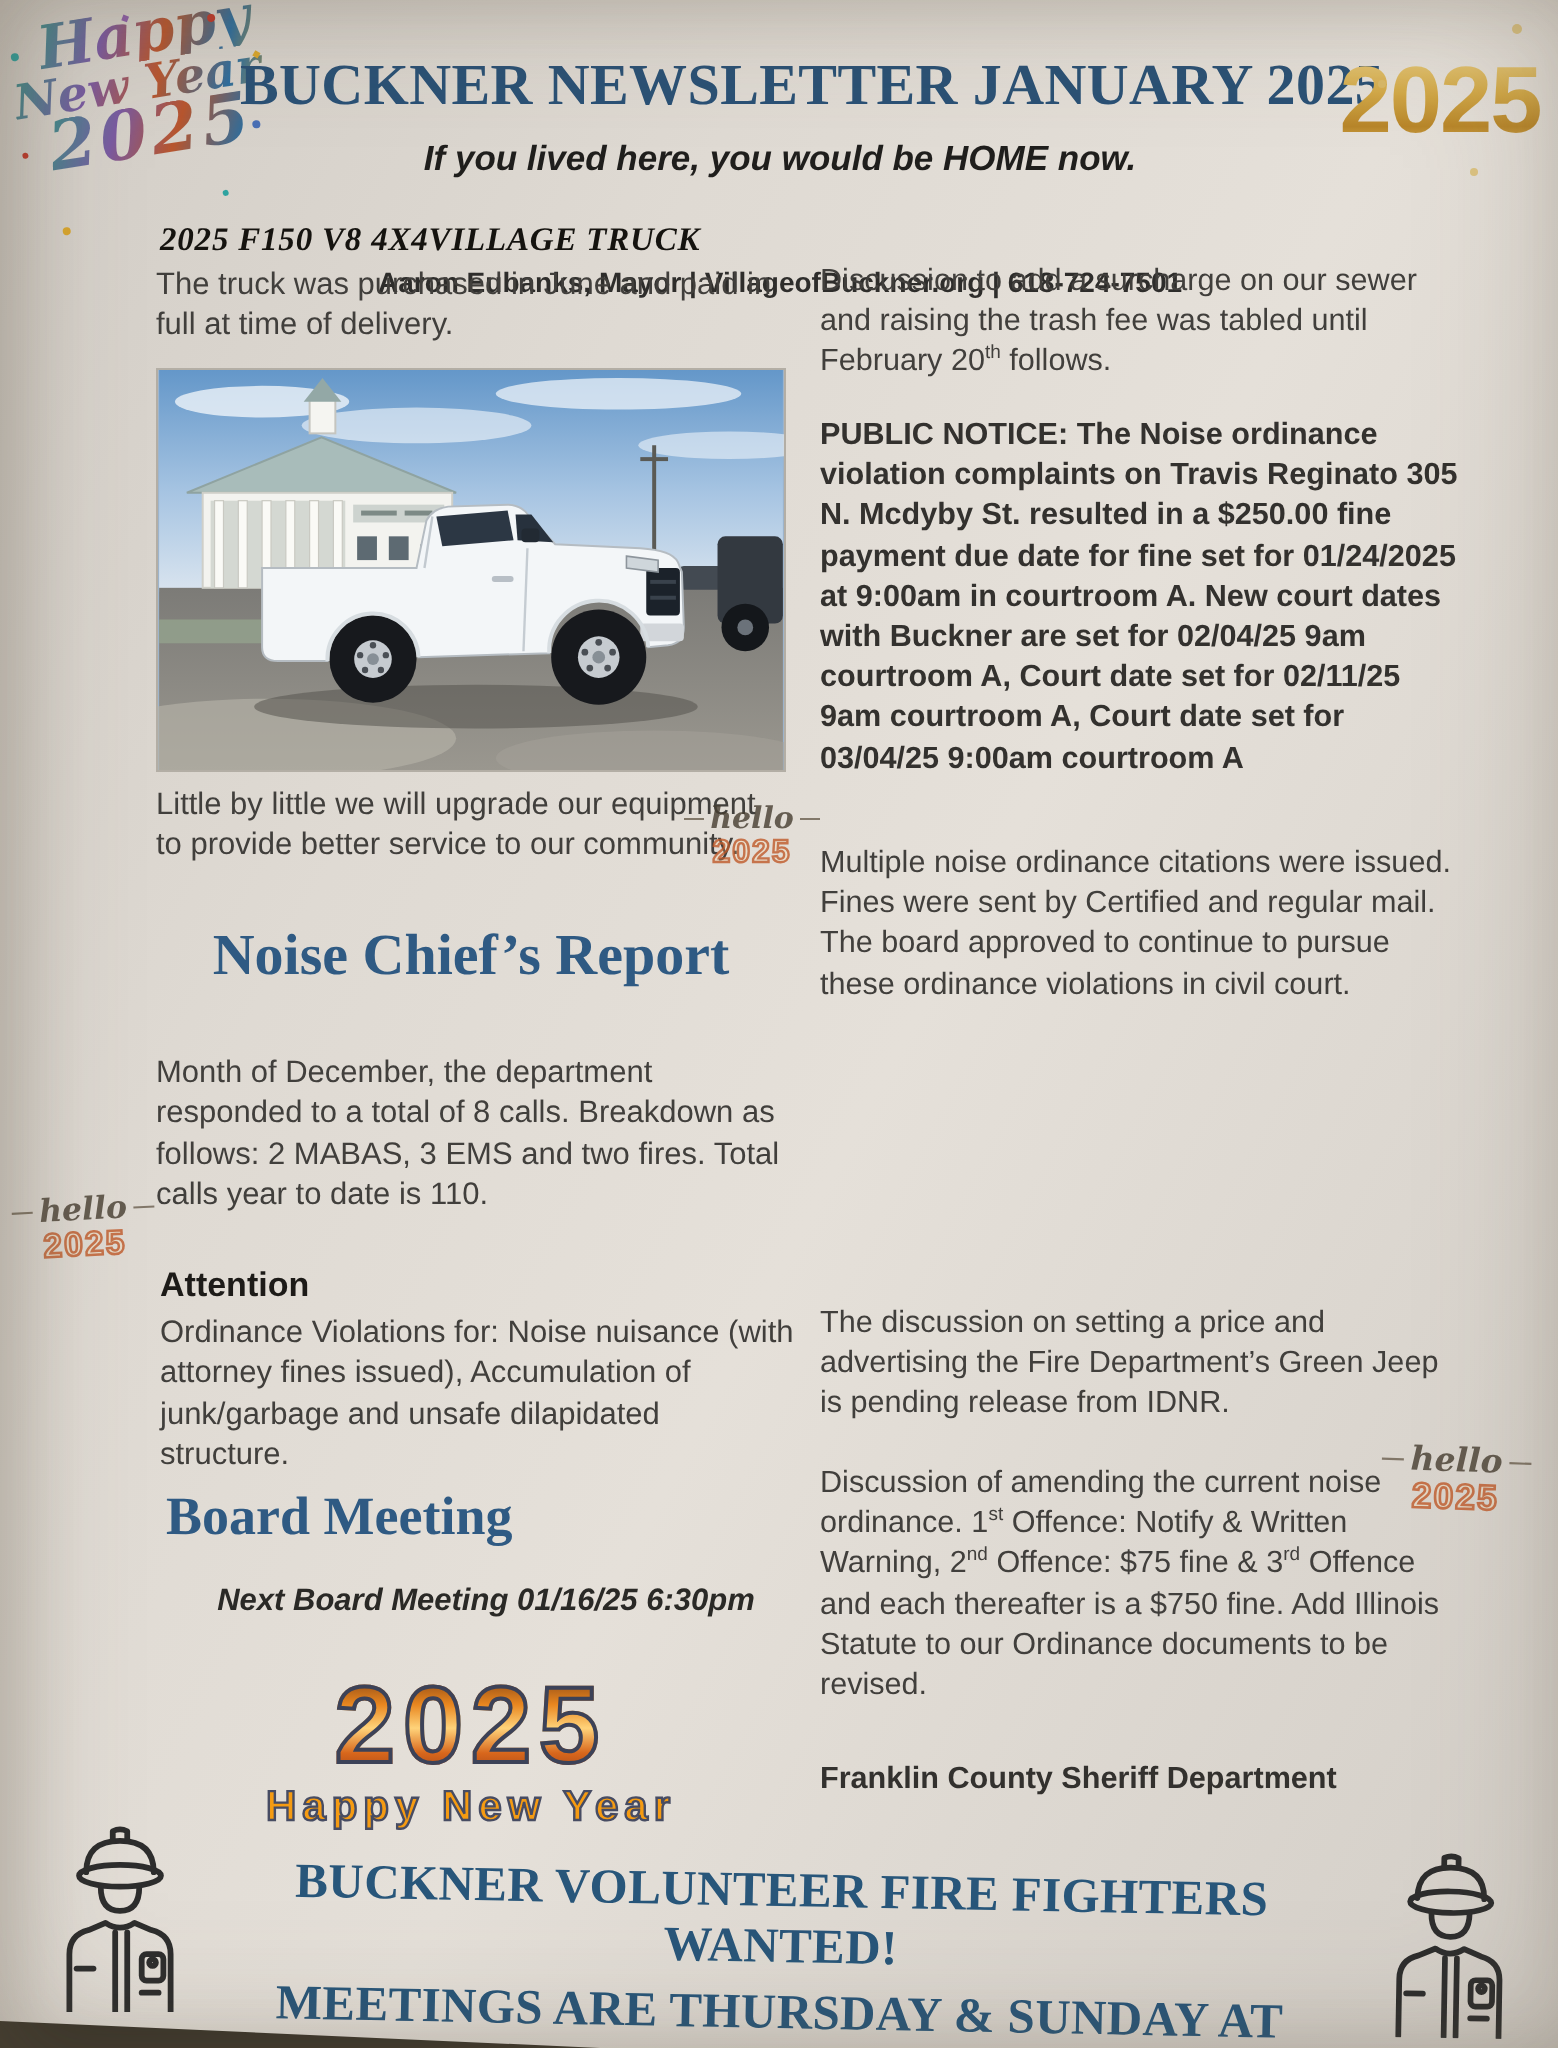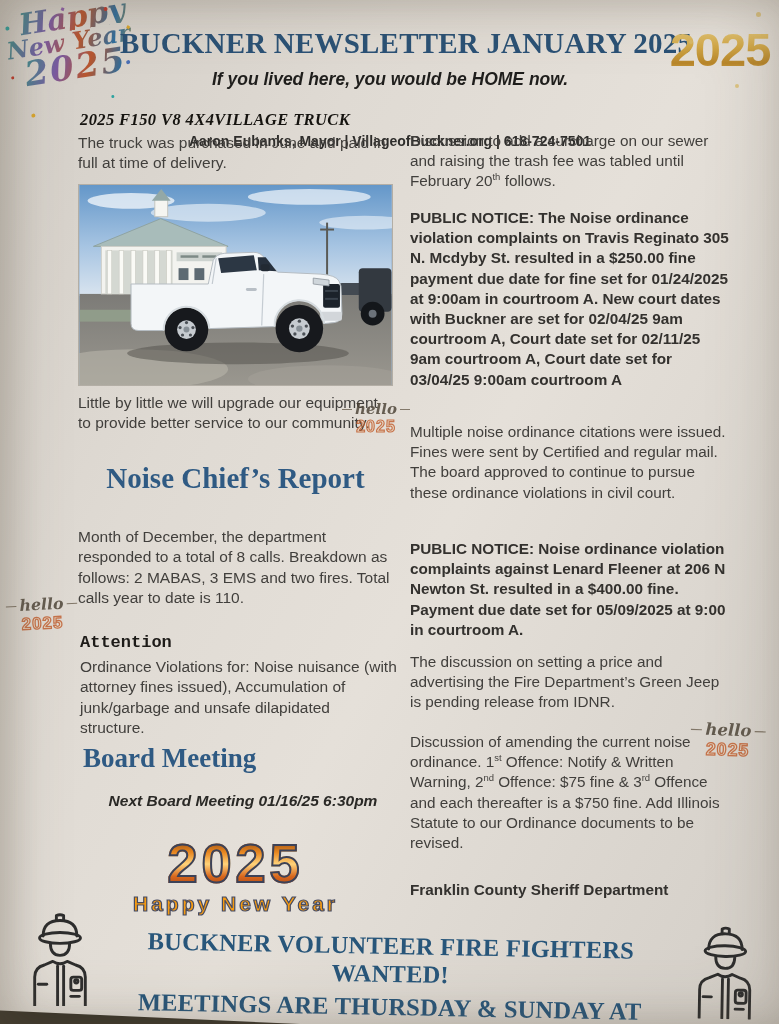--- a/index.html
+++ b/index.html
@@ -90,21 +90,21 @@
   }
   .photo svg{display:block;width:100%;height:100%;}
   .truck-caption{position:absolute;left:78px;top:393px;width:315px;}
   .fire-heading{
     position:absolute;left:78px;top:462px;width:315px;text-align:center;
     font-family:"Liberation Serif", serif;font-weight:700;font-size:29px;color:#2f5a83;
   }
   .fire-body{position:absolute;left:78px;top:527px;width:320px;}
   .attn-head{
     position:absolute;left:80px;top:633px;width:300px;
-    font-family:Liberation Mono, monospace;font-weight:700;font-size:17px;color:#1d1b18;
+    font-family:Liberation Sans, sans-serif;font-weight:700;font-size:17px;color:#1d1b18;
   }
   .attn-body{position:absolute;left:80px;top:657px;width:318px;}
   .board-heading{
     position:absolute;left:83px;top:743px;width:320px;
     font-family:"Liberation Serif", serif;font-weight:700;font-size:27px;color:#2f5a83;
   }
   .board-next{
     position:absolute;left:83px;top:792px;width:320px;
     font-weight:700;font-style:italic;font-size:15.5px;color:#2a2926;text-align:center;
   }
@@ -299,21 +299,20 @@
 
   <div class="ny-graphic">
     <div class="ny-year">2025</div>
     <div class="ny-caption">Happy New Year</div>
   </div>
 
   <div class="right-col">
       <div class="rpara rp1"><span>Discussion to add a surcharge on our sewer and raising the trash fee was tabled until February 20</span><sup>th</sup><span> follows.</span></div>
       <div class="rpara rp2 bold"><span>PUBLIC NOTICE: The Noise ordinance violation complaints on Travis Reginato 305 N. Mcdyby St. resulted in a $250.00 fine payment due date for fine set for 01/24/2025 at 9:00am in courtroom A. New court dates with Buckner are set for 02/04/25 9am courtroom A, Court date set for 02/11/25 9am courtroom A, Court date set for 03/04/25 9:00am courtroom A</span></div>
       <div class="rpara rp3"><span>Multiple noise ordinance citations were issued. Fines were sent by Certified and regular mail. The board approved to continue to pursue these ordinance violations in civil court.</span></div>
-      <div class="rpara rp4 bold"><span>PUBLIC NOTICE:  Noise ordinance violation complaints against Lenard Fleener at 206 N Newton St. resulted in a $400.00 fine.  Payment due date set for 05/09/2025 at 9:00 in courtroom A.</span></div>
       <div class="rpara rp5"><span>The discussion on setting a price and advertising the Fire Department’s Green Jeep is pending release from IDNR.</span></div>
       <div class="rpara rp6"><span>Discussion of amending the current noise ordinance. 1</span><sup>st</sup><span> Offence: Notify &amp; Written Warning, 2</span><sup>nd</sup><span> Offence: $75 fine &amp; 3</span><sup>rd</sup><span> Offence and each thereafter is a $750 fine. Add Illinois Statute to our Ordinance documents to be revised.</span></div>
       <div class="rpara rp7 bold"><br><span>Franklin County Sheriff Department</span></div>
     </div>
 
   <div class="sticker stick-1">
     <div class="hello">hello</div>
     <div class="yr">2025</div>
   </div>
   <div class="sticker stick-2">

